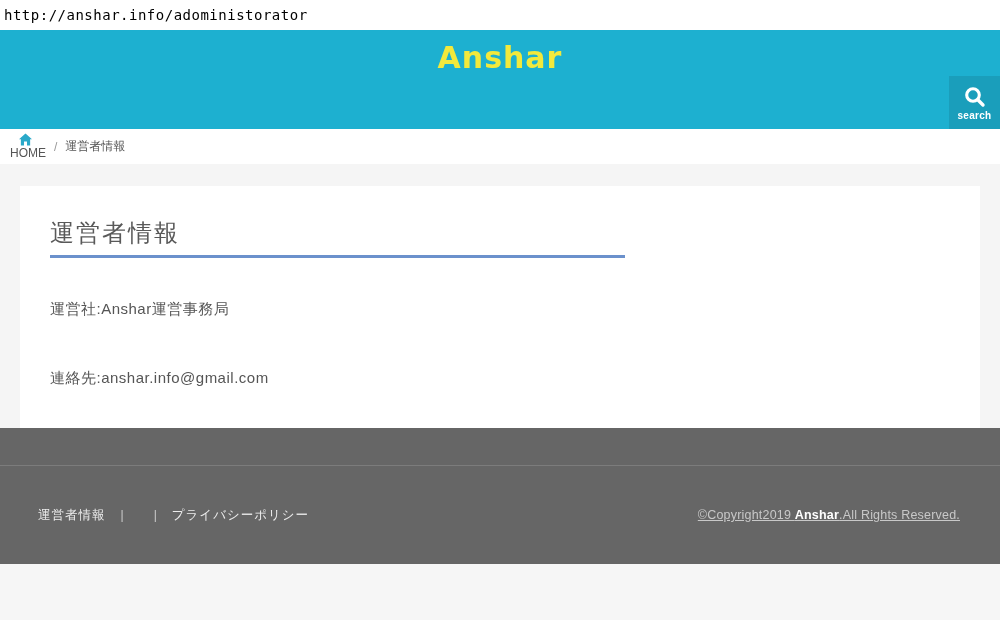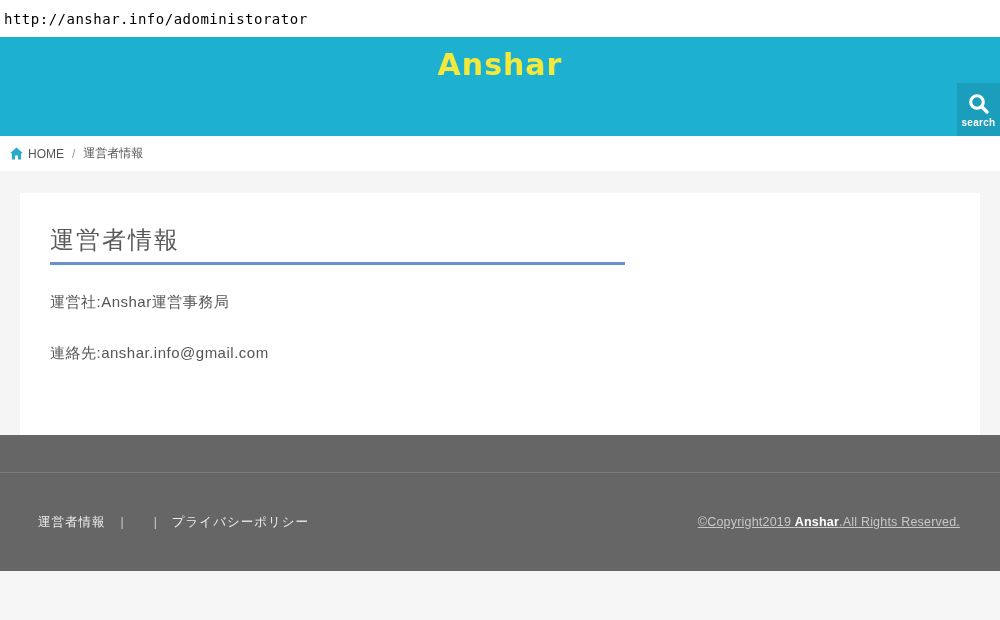--- a/index.html
+++ b/index.html
@@ -5,21 +5,21 @@
   * { margin: 0; padding: 0; box-sizing: border-box; }
   html, body { width: 1000px; height: 620px; }
   body {
     font-family: "Liberation Sans", sans-serif;
     background: #f6f6f6;
     overflow: hidden;
   }
 
   
   .url-bar {
-    height: 37px;
+    height: 30px;
     background: #ffffff;
     display: flex;
     align-items: center;
     padding-left: 4px;
   }
   .url-bar span {
     font-family: "DejaVu Sans Mono", monospace;
     font-size: 14px;
     color: #000000;
     letter-spacing: 0.5px;
@@ -41,21 +41,21 @@
     font-weight: bold;
     letter-spacing: 1px;
     color: #f2e93c;
     font-family: "DejaVu Sans", sans-serif;
     cursor: pointer;
   }
   .search-btn {
     position: absolute;
     right: 0;
     bottom: 0;
-    width: 43px;
+    width: 51px;
     height: 53px;
     border: none;
     background: #1a9ebb;
     display: flex;
     flex-direction: column;
     align-items: center;
     justify-content: center;
     cursor: pointer;
     padding: 0;
   }
@@ -77,20 +77,21 @@
     padding-left: 10px;
     font-size: 12px;
     color: #555555;
   }
   .bc-home {
     display: flex;
     align-items: center;
     color: #555555;
     text-decoration: none;
     cursor: pointer;
+    flex-direction: column;
   }
   .bc-home .home-icon { line-height: 0; margin-right: 5px; }
   .bc-sep { margin: 0 8px; color: #999999; }
   .bc-current { color: #555555; }
 
   
   .main-area {
     height: 264px;
     background: #f5f5f5;
     padding: 22px 20px 0;
@@ -112,22 +113,22 @@
     width: 575px;
     height: 3px;
     background: #6b91cc;
   }
   .card p {
     font-size: 15px;
     color: #555555;
     letter-spacing: 0.5px;
     line-height: 21px;
   }
-  .card p.line1 { margin-top: 26px; }
-  .card p.line2 { margin-top: 30px; }
+  .card p.line1 { margin-top: 40px; }
+  .card p.line2 { margin-top: 48px; }
 
   
   .site-footer { background: #666666; }
   .footer-top {
     height: 38px;
     border-bottom: 1px solid #7c7c7c;
   }
   .footer-bottom {
     height: 98px;
     display: flex;

